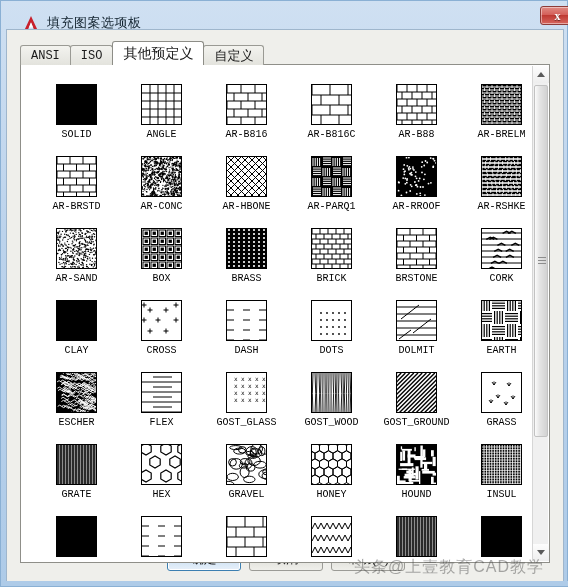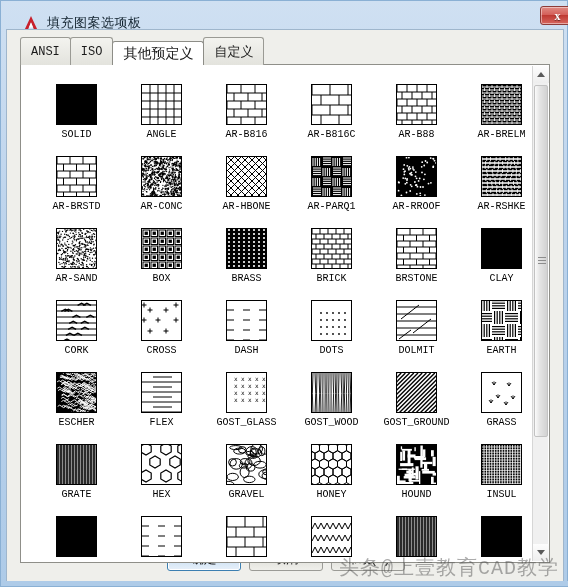--- a/index.html
+++ b/index.html
@@ -74,21 +74,21 @@
   
   .tabstrip {
     position: absolute;
     left: 13px; top: 12px;
     height: 23px;
     display: flex;
     align-items: flex-end;
     z-index: 5;
   }
   .tab {
-    height: 28px;
+    height: 20px;
     padding: 0 10px;
     background: linear-gradient(to bottom, #f3f3ef 0%, #e3e3dd 100%);
     border: 1px solid #9a9a94;
     border-bottom: none;
     border-radius: 3px 3px 0 0;
     font-size: 12px;
     color: #1a1a1a;
     display: flex;
     align-items: center;
     margin-right: -1px;
@@ -238,27 +238,27 @@
   .btn-lbl { line-height: 1; }
 
   
   .watermark {
     position: absolute;
     left: 330px; top: 553px;
     width: 236px; height: 26px;
     display: flex;
     align-items: center;
     justify-content: center;
-    font-size: 20px;
+    font-size: 16px;
     color: rgba(70,70,70,.45);
     letter-spacing: 1px;
     white-space: nowrap;
     pointer-events: none;
     z-index: 30;
-    font-family: Liberation Mono, monospace;
+    font-family: Liberation Sans, sans-serif;
   }
   .bottom-strip {
     position: absolute;
     left: 0; bottom: 0;
     width: 568px; height: 5px;
     background: #aecbe8;
   }
 </style>
 </head>
 <body>
@@ -2265,28 +2265,20 @@
                   <line x1="13" y1="36" x2="13" y2="42" stroke="#000" stroke-width="1"></line>
                   <line x1="26" y1="36" x2="26" y2="42" stroke="#000" stroke-width="1"></line>
                   <line x1="39" y1="36" x2="39" y2="42" stroke="#000" stroke-width="1"></line>
                 </svg>
               </div>
               <div class="cell-label">BRSTONE</div>
             </div>
             <div class="cell">
               <div class="swatch">
                 <svg width="41" height="41" viewBox="0 0 41 41">
-                  <rect x="0" y="0" width="41" height="41" fill="#000"></rect>
-                </svg>
-              </div>
-              <div class="cell-label">CLAY</div>
-            </div>
-            <div class="cell">
-              <div class="swatch">
-                <svg width="41" height="41" viewBox="0 0 41 41">
                   <line x1="0" y1="4" x2="41" y2="4" stroke="#000" stroke-width="1"></line>
                   <line x1="0" y1="10" x2="41" y2="10" stroke="#000" stroke-width="1"></line>
                   <line x1="0" y1="16" x2="41" y2="16" stroke="#000" stroke-width="1"></line>
                   <line x1="0" y1="22" x2="41" y2="22" stroke="#000" stroke-width="1"></line>
                   <line x1="0" y1="28" x2="41" y2="28" stroke="#000" stroke-width="1"></line>
                   <line x1="0" y1="34" x2="41" y2="34" stroke="#000" stroke-width="1"></line>
                   <line x1="0" y1="40" x2="41" y2="40" stroke="#000" stroke-width="1"></line>
                   <path d="M25.9,4.4 l4,-2 l4,2" fill="none" stroke="#000" stroke-width="1.4"></path>
                   <path d="M20.6,4.4 l4,-2 l4,2" fill="none" stroke="#000" stroke-width="1.4"></path>
                   <path d="M7.4,10.4 l4,-2 l4,2" fill="none" stroke="#000" stroke-width="1.4"></path>
@@ -2297,20 +2289,28 @@
                   <path d="M12.2,22.4 l4,-2 l4,2" fill="none" stroke="#000" stroke-width="1.4"></path>
                   <path d="M11.1,28.4 l4,-2 l4,2" fill="none" stroke="#000" stroke-width="1.4"></path>
                   <path d="M23.9,28.4 l4,-2 l4,2" fill="none" stroke="#000" stroke-width="1.4"></path>
                   <path d="M16.9,34.4 l4,-2 l4,2" fill="none" stroke="#000" stroke-width="1.4"></path>
                   <path d="M8.9,34.4 l4,-2 l4,2" fill="none" stroke="#000" stroke-width="1.4"></path>
                   <path d="M6.3,40.4 l4,-2 l4,2" fill="none" stroke="#000" stroke-width="1.4"></path>
                   <path d="M5.5,40.4 l4,-2 l4,2" fill="none" stroke="#000" stroke-width="1.4"></path>
                 </svg>
               </div>
               <div class="cell-label">CORK</div>
+            </div>
+            <div class="cell">
+              <div class="swatch">
+                <svg width="41" height="41" viewBox="0 0 41 41">
+                  <rect x="0" y="0" width="41" height="41" fill="#000"></rect>
+                </svg>
+              </div>
+              <div class="cell-label">CLAY</div>
             </div>
             <div class="cell">
               <div class="swatch">
                 <svg width="41" height="41" viewBox="0 0 41 41">
                   <line x1="5.5" y1="9" x2="10.5" y2="9" stroke="#000" stroke-width="1"></line>
                   <line x1="8" y1="6.5" x2="8" y2="11.5" stroke="#000" stroke-width="1"></line>
                   <line x1="21.5" y1="9" x2="26.5" y2="9" stroke="#000" stroke-width="1"></line>
                   <line x1="24" y1="6.5" x2="24" y2="11.5" stroke="#000" stroke-width="1"></line>
                   <line x1="13.5" y1="19" x2="18.5" y2="19" stroke="#000" stroke-width="1"></line>
                   <line x1="16" y1="16.5" x2="16" y2="21.5" stroke="#000" stroke-width="1"></line>

